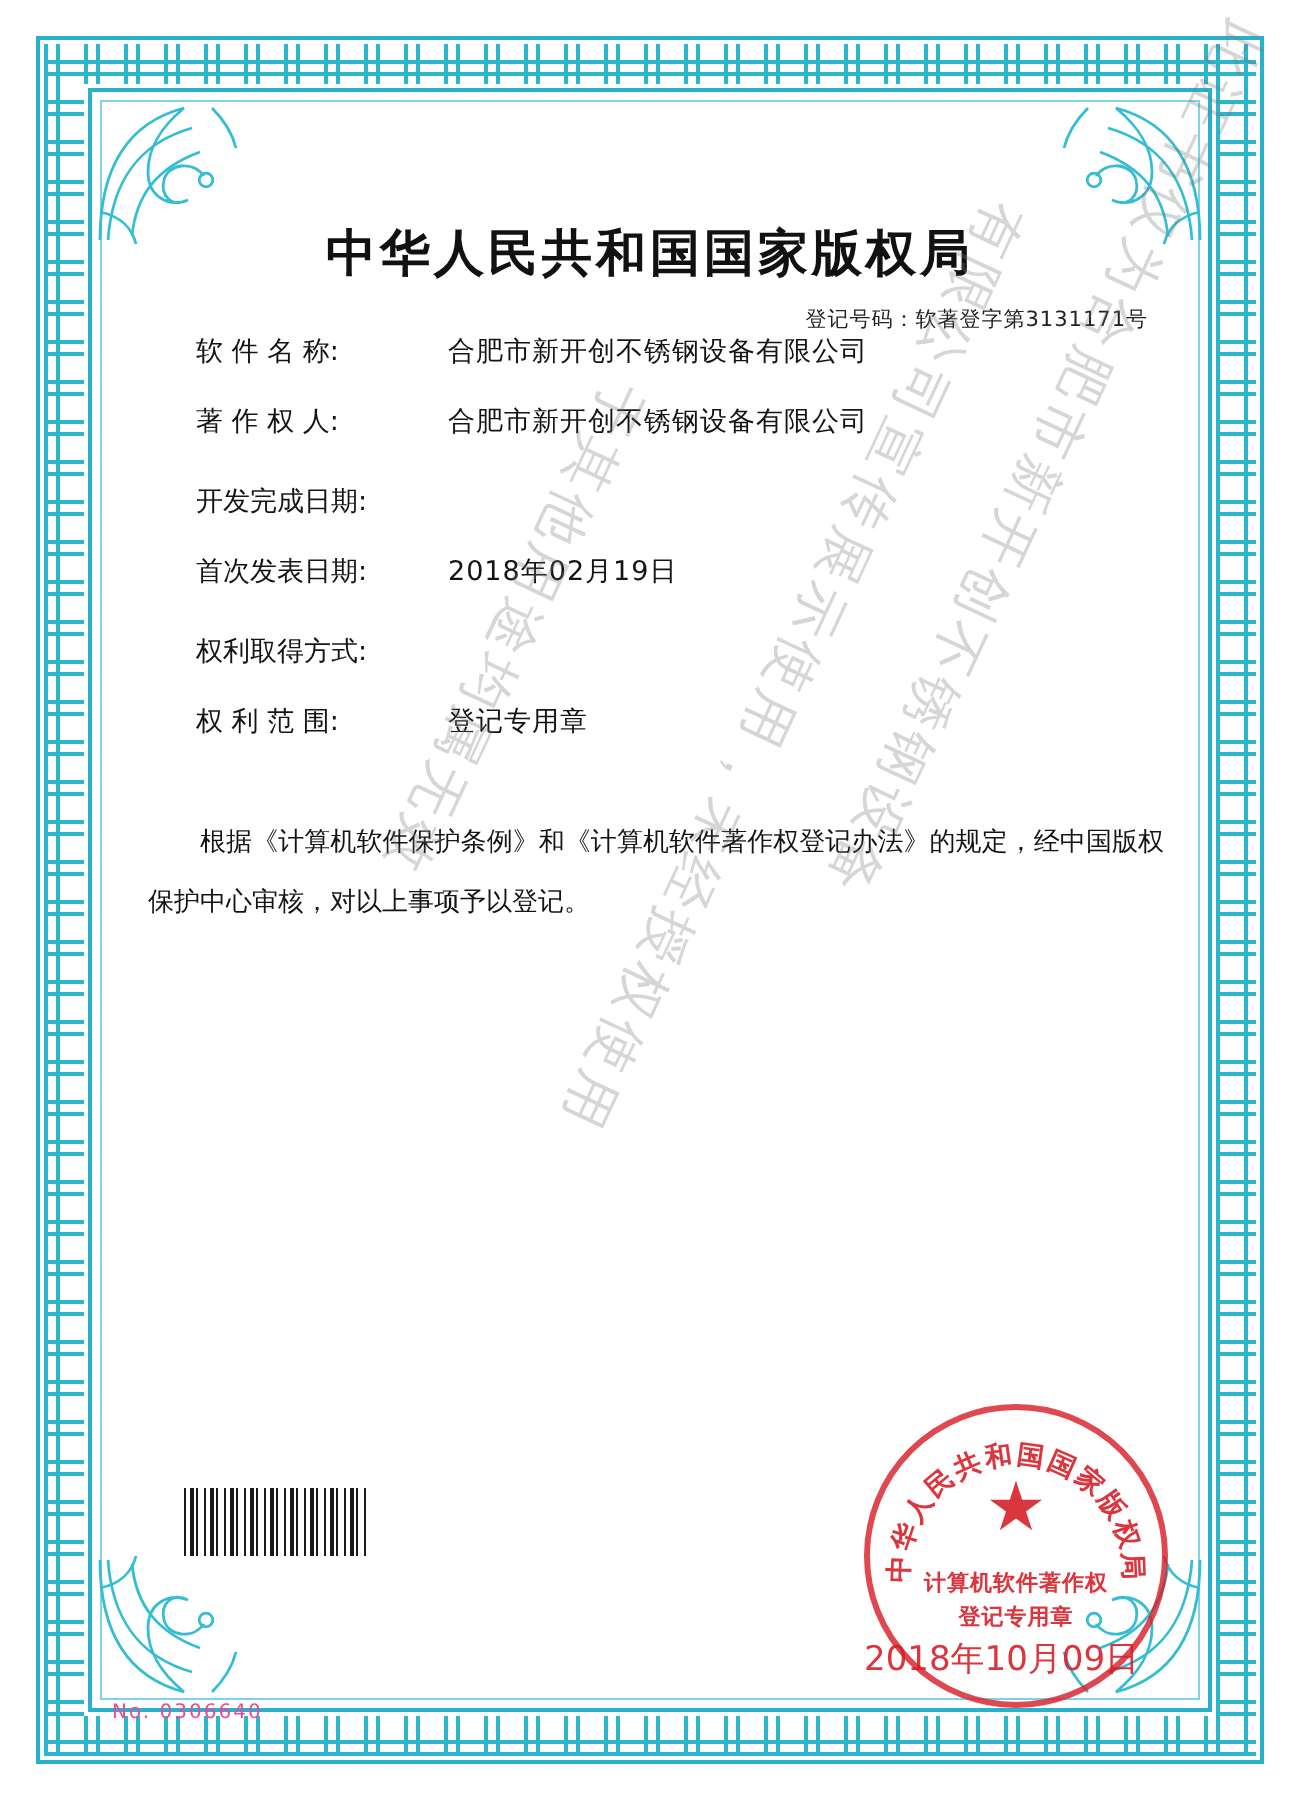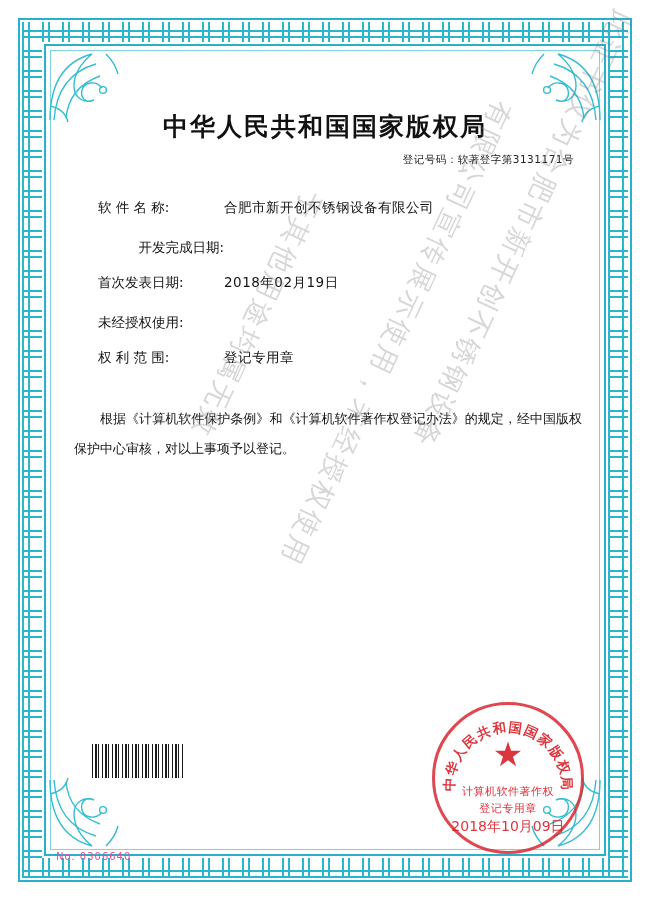--- a/index.html
+++ b/index.html
@@ -129,21 +129,21 @@
   .reg-number {
     text-align: right;
     font-size: 10.5px;
     color: #222;
     margin-top: 10px;
     padding-right: 18px;
     letter-spacing: 0.5px;
   }
 
   .fields {
-    margin-top: 32px;
+    margin-top: 0;
     padding-left: 40px;
     padding-right: 20px;
   }
   .field-row {
     display: flex;
     align-items: flex-start;
     margin-bottom: 17px;
     font-size: 13.5px;
     color: #141414;
   }
@@ -223,33 +223,32 @@
     color: #d8202a;
     line-height: 1;
     opacity: 0.9;
   }
   .seal-line {
     position: absolute;
     left: 0; right: 0;
     text-align: center;
     color: #d8202a;
     font-size: 11px;
-    font-weight: normal;
+    font-weight: bold;
     letter-spacing: 0.5px;
     opacity: 0.9;
   }
   .seal-line1 { top: 54%; }
   .seal-line2 { top: 65%; }
   .seal-date {
     position: absolute;
     left: 0; right: 0;
     top: 76%;
-    text-align: center;
     color: #d8202a;
-    font-size: 14px;
+    font-size: 17px;
     opacity: 0.9;
   }
 
   
   .watermark {
     position: absolute;
     left: 0; top: 0;
     width: 650px;
     height: 900px;
     pointer-events: none;
@@ -327,32 +326,36 @@
       <span>登记号码：</span><span>软著登字第3131171号</span>
     </div>
 
     <div class="fields">
 
       <div class="field-row">
         <div class="field-label">软 件 名 称:</div>
         <div class="field-value">合肥市新开创不锈钢设备有限公司</div>
       </div>
 
-
-      <div class="field-row" style="margin-top:22px;text-align:right;">
+      <div class="field-row">
+        <div class="field-label">著 作 权 人:</div>
+        <div class="field-value">合肥市新开创不锈钢设备有限公司</div>
+      </div>
+
+      <div class="field-row" style="margin-top:22px;">
         <div class="field-label">开发完成日期:</div>
       </div>
 
       <div class="field-row">
         <div class="field-label">首次发表日期:</div>
         <div class="field-value">2018年02月19日</div>
       </div>
 
       <div class="field-row" style="margin-top:22px;">
-        <div class="field-label">未经授权使用:</div>
+        <div class="field-label">权利取得方式:</div>
       </div>
 
       <div class="field-row">
         <div class="field-label">权 利 范 围:</div>
         <div class="field-value">登记专用章</div>
       </div>
 
 
     </div>
 

